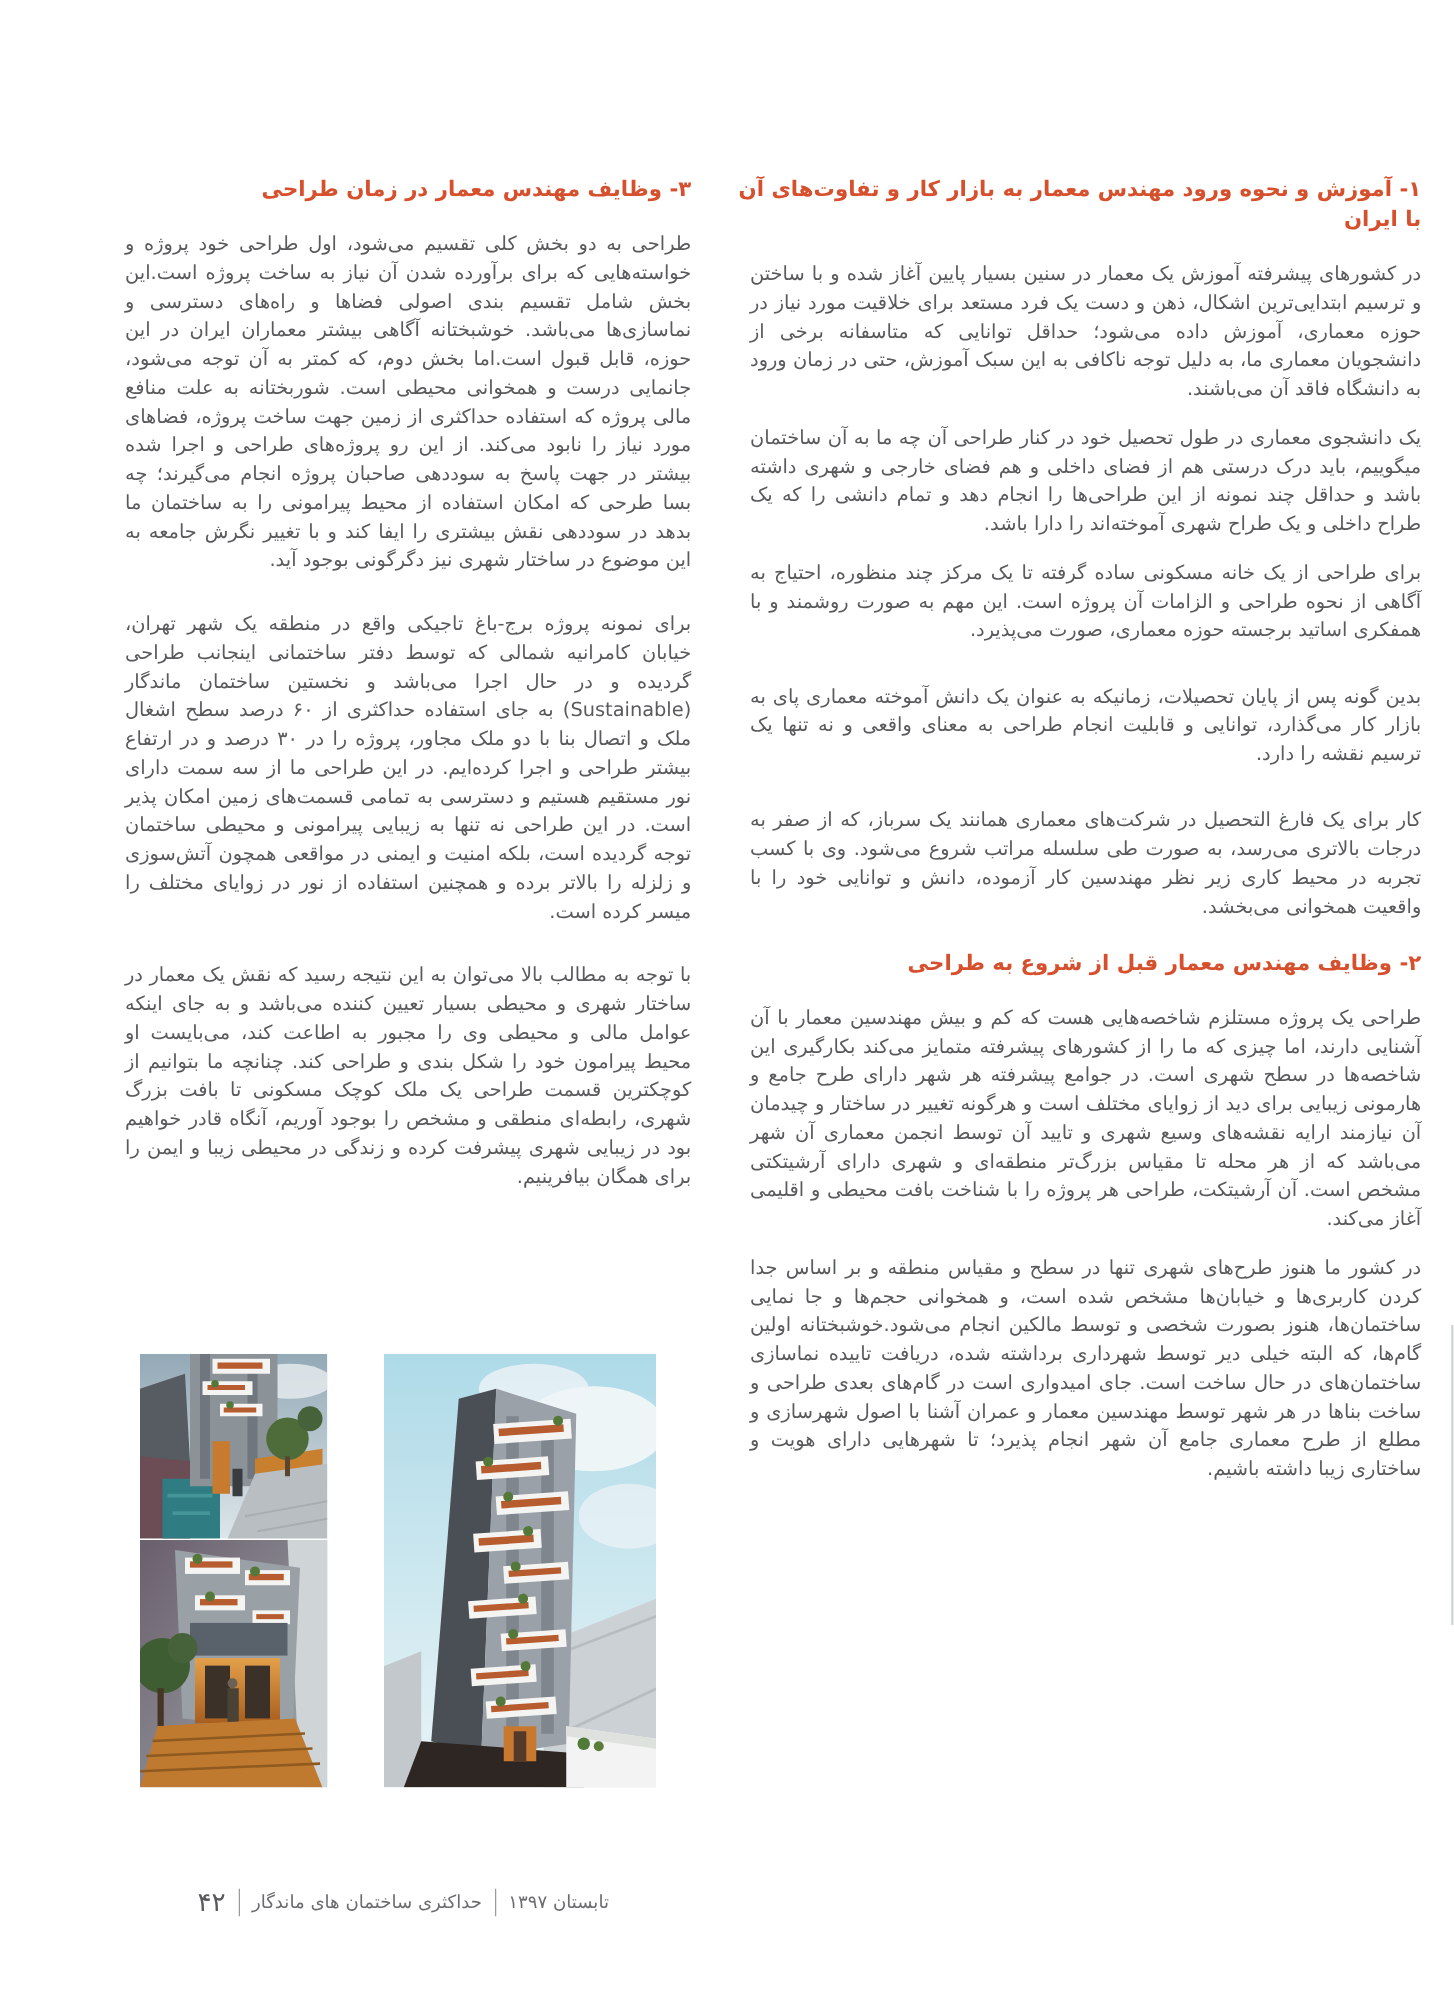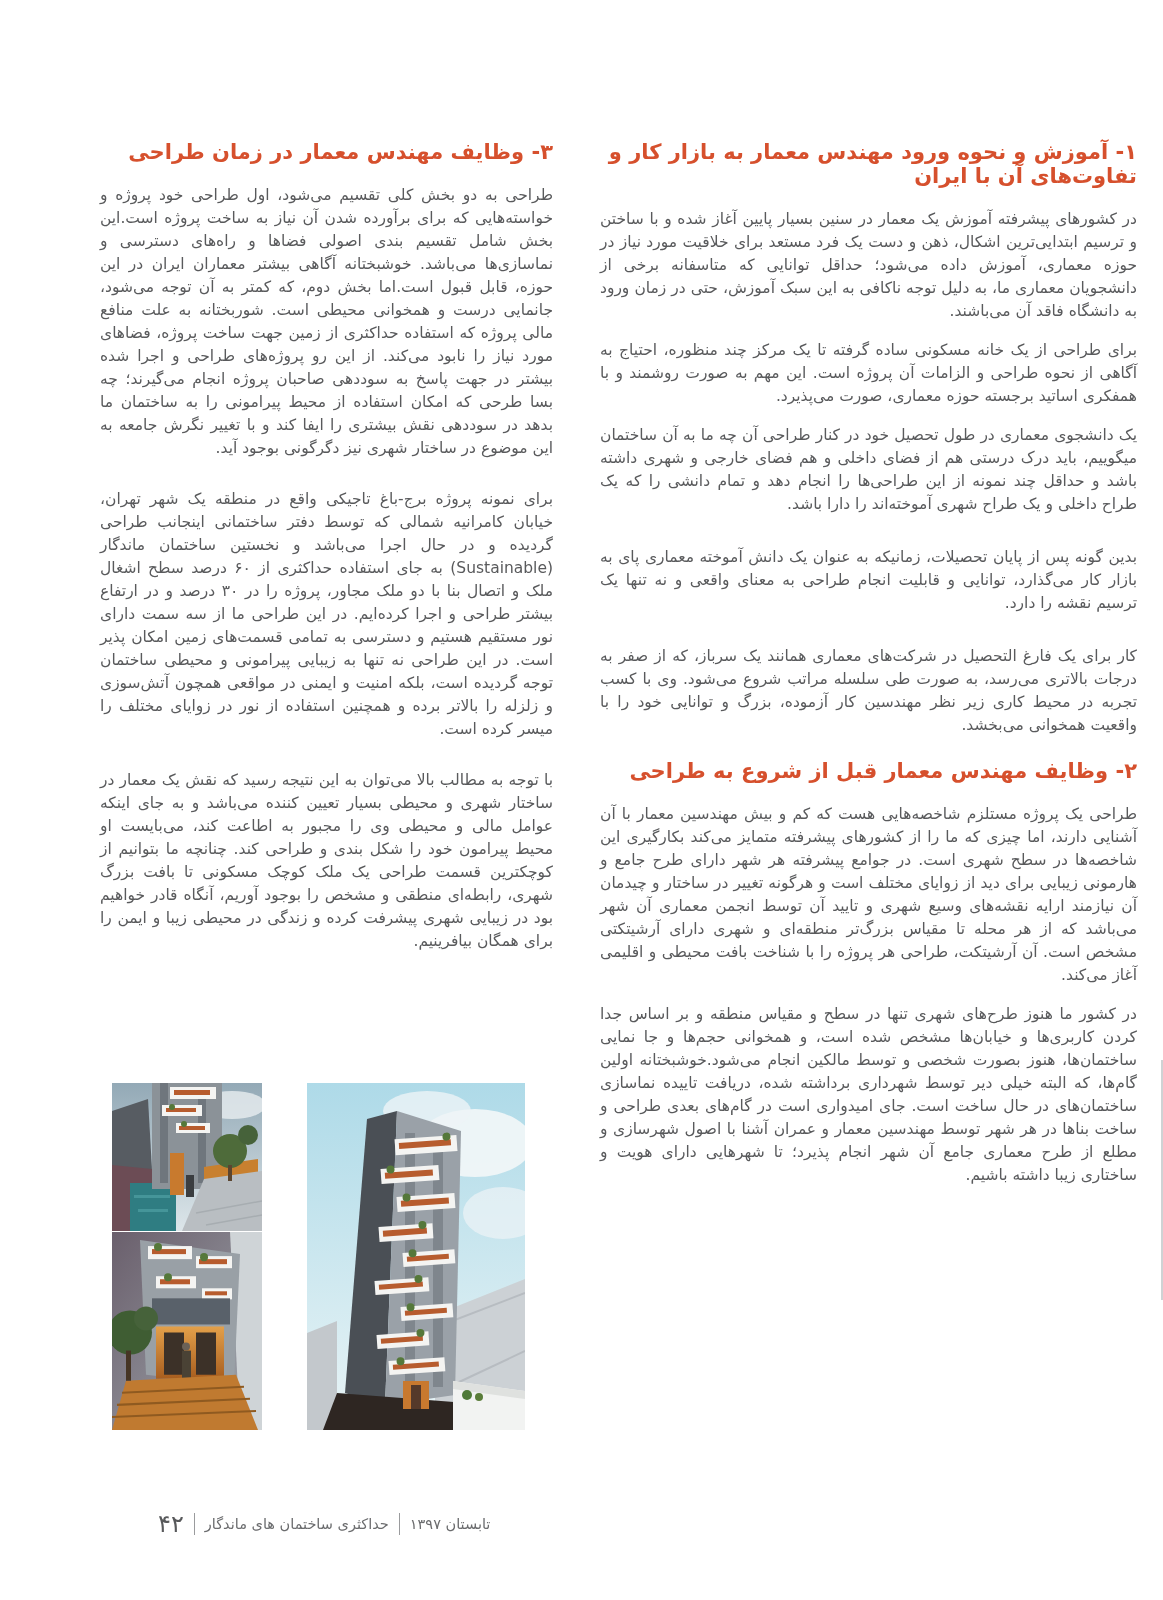--- a/index.html
+++ b/index.html
@@ -16,21 +16,21 @@
     width:1163px;height:1600px;
     background:#ffffff;
     overflow:hidden;
     direction:rtl;
   }
   .col{position:absolute;top:140px;}
   .col-right{right:26px;width:549px;}   
   .col-left{left:88px;width:465px;}     
   h2.sec-heading{
     color:var(--accent);
-    font-size:21px;
+    font-size:17px;
     font-weight:bold;
     line-height:24px;
     margin:0 0 20px 0;
     text-align:right;
   }
   .col p{
     color:var(--body);
     font-size:15.5px;
     line-height:23px;
     text-align:justify;
@@ -51,39 +51,39 @@
     position:absolute;
     top:1510px;left:158px;
     display:flex;direction:rtl;align-items:center;gap:10px;
     color:var(--footer);
     font-size:14.5px;
   }
   .footer .vsep{
     width:1px;height:22px;background:#9a9b9d;display:inline-block;
   }
   .footer .pagenum{
-    font-size:24px;color:#58595b;letter-spacing:1px;
+    font-size:21px;color:#58595b;letter-spacing:1px;
   }
   .edge-mark{
     position:absolute;right:0;top:1060px;width:2px;height:240px;
     background:var(--edge);
   }
 </style>
 </head>
 <body>
 
 <div class="page">
 
   <div class="col col-right">
     <h2 class="sec-heading">۱- آموزش و نحوه ورود مهندس معمار به بازار کار و تفاوت‌های آن با ایران</h2>
     <p>در کشورهای پیشرفته آموزش یک معمار در سنین بسیار پایین آغاز شده و با ساختن و ترسیم ابتدایی‌ترین اشکال، ذهن و دست یک فرد مستعد برای خلاقیت مورد نیاز در حوزه معماری، آموزش داده می‌شود؛ حداقل توانایی که متاسفانه برخی از دانشجویان معماری ما، به دلیل توجه ناکافی به این سبک آموزش، حتی در زمان ورود به دانشگاه فاقد آن می‌باشند.</p>
+    <p>یک دانشجوی معماری در طول تحصیل خود در کنار طراحی آن چه ما به آن ساختمان میگوییم، باید درک درستی هم از فضای داخلی و هم فضای خارجی و شهری داشته باشد و حداقل چند نمونه از این طراحی‌ها را انجام دهد و تمام دانشی را که یک طراح داخلی و یک طراح شهری آموخته‌اند را دارا باشد.</p>
     <p>برای طراحی از یک خانه مسکونی ساده گرفته تا یک مرکز چند منظوره، احتیاج به آگاهی از نحوه طراحی و الزامات آن پروژه است. این مهم به صورت روشمند و با همفکری اساتید برجسته حوزه معماری، صورت می‌پذیرد.</p>
-    <p>یک دانشجوی معماری در طول تحصیل خود در کنار طراحی آن چه ما به آن ساختمان میگوییم، باید درک درستی هم از فضای داخلی و هم فضای خارجی و شهری داشته باشد و حداقل چند نمونه از این طراحی‌ها را انجام دهد و تمام دانشی را که یک طراح داخلی و یک طراح شهری آموخته‌اند را دارا باشد.</p>
     <p class="sp-lg">بدین گونه پس از پایان تحصیلات، زمانیکه به عنوان یک دانش آموخته معماری پای به بازار کار می‌گذارد، توانایی و قابلیت انجام طراحی به معنای واقعی و نه تنها یک ترسیم نقشه را دارد.</p>
-    <p class="sp-lg">کار برای یک فارغ التحصیل در شرکت‌های معماری همانند یک سرباز، که از صفر به درجات بالاتری می‌رسد، به صورت طی سلسله مراتب شروع می‌شود. وی با کسب تجربه در محیط کاری زیر نظر مهندسین کار آزموده، بزرگ و توانایی خود را با واقعیت همخوانی می‌بخشد.</p>
+    <p class="sp-lg">کار برای یک فارغ التحصیل در شرکت‌های معماری همانند یک سرباز، که از صفر به درجات بالاتری می‌رسد، به صورت طی سلسله مراتب شروع می‌شود. وی با کسب تجربه در محیط کاری زیر نظر مهندسین کار آزموده، دانش و توانایی خود را با واقعیت همخوانی می‌بخشد.</p>
 
     <h2 class="sec-heading h2-lower">۲- وظایف مهندس معمار قبل از شروع به طراحی</h2>
     <p>طراحی یک پروژه مستلزم شاخصه‌هایی هست که کم و بیش مهندسین معمار با آن آشنایی دارند، اما چیزی که ما را از کشورهای پیشرفته متمایز می‌کند بکارگیری این شاخصه‌ها در سطح شهری است. در جوامع پیشرفته هر شهر دارای طرح جامع و هارمونی زیبایی برای دید از زوایای مختلف است و هرگونه تغییر در ساختار و چیدمان آن نیازمند ارایه نقشه‌های وسیع شهری و تایید آن توسط انجمن معماری آن شهر می‌باشد که از هر محله تا مقیاس بزرگ‌تر منطقه‌ای و شهری دارای آرشیتکتی مشخص است. آن آرشیتکت، طراحی هر پروژه را با شناخت بافت محیطی و اقلیمی آغاز می‌کند.</p>
     <p>در کشور ما هنوز طرح‌های شهری تنها در سطح و مقیاس منطقه و بر اساس جدا کردن کاربری‌ها و خیابان‌ها مشخص شده است، و همخوانی حجم‌ها و جا نمایی ساختمان‌ها، هنوز بصورت شخصی و توسط مالکین انجام می‌شود.خوشبختانه اولین گام‌ها، که البته خیلی دیر توسط شهرداری برداشته شده، دریافت تاییده نماسازی ساختمان‌های در حال ساخت است. جای امیدواری است در گام‌های بعدی طراحی و ساخت بناها در هر شهر توسط مهندسین معمار و عمران آشنا با اصول شهرسازی و مطلع از طرح معماری جامع آن شهر انجام پذیرد؛ تا شهرهایی دارای هویت و ساختاری زیبا داشته باشیم.</p>
   </div>
 
   <div class="col col-left">
     <h2 class="sec-heading">۳- وظایف مهندس معمار در زمان طراحی</h2>
     <p>طراحی به دو بخش کلی تقسیم می‌شود، اول طراحی خود پروژه و خواسته‌هایی که برای برآورده شدن آن نیاز به ساخت پروژه است.این بخش شامل تقسیم بندی اصولی فضاها و راه‌های دسترسی و نماسازی‌ها می‌باشد. خوشبختانه آگاهی بیشتر معماران ایران در این حوزه، قابل قبول است.اما بخش دوم، که کمتر به آن توجه می‌شود، جانمایی درست و همخوانی محیطی است. شوربختانه به علت منافع مالی پروژه که استفاده حداکثری از زمین جهت ساخت پروژه، فضاهای مورد نیاز را نابود می‌کند. از این رو پروژه‌های طراحی و اجرا شده بیشتر در جهت پاسخ به سوددهی صاحبان پروژه انجام می‌گیرند؛ چه بسا طرحی که امکان استفاده از محیط پیرامونی را به ساختمان ما بدهد در سوددهی نقش بیشتری را ایفا کند و با تغییر نگرش جامعه به این موضوع در ساختار شهری نیز دگرگونی بوجود آید.</p>
     <p>برای نمونه پروژه برج-باغ تاجیکی واقع در منطقه یک شهر تهران، خیابان کامرانیه شمالی که توسط دفتر ساختمانی اینجانب طراحی گردیده و در حال اجرا می‌باشد و نخستین ساختمان ماندگار (Sustainable) به جای استفاده حداکثری از ۶۰ درصد سطح اشغال ملک و اتصال بنا با دو ملک مجاور، پروژه را در ۳۰ درصد و در ارتفاع بیشتر طراحی و اجرا کرده‌ایم. در این طراحی ما از سه سمت دارای نور مستقیم هستیم و دسترسی به تمامی قسمت‌های زمین امکان پذیر است. در این طراحی نه تنها به زیبایی پیرامونی و محیطی ساختمان توجه گردیده است، بلکه امنیت و ایمنی در مواقعی همچون آتش‌سوزی و زلزله را بالاتر برده و همچنین استفاده از نور در زوایای مختلف را میسر کرده است.</p>

